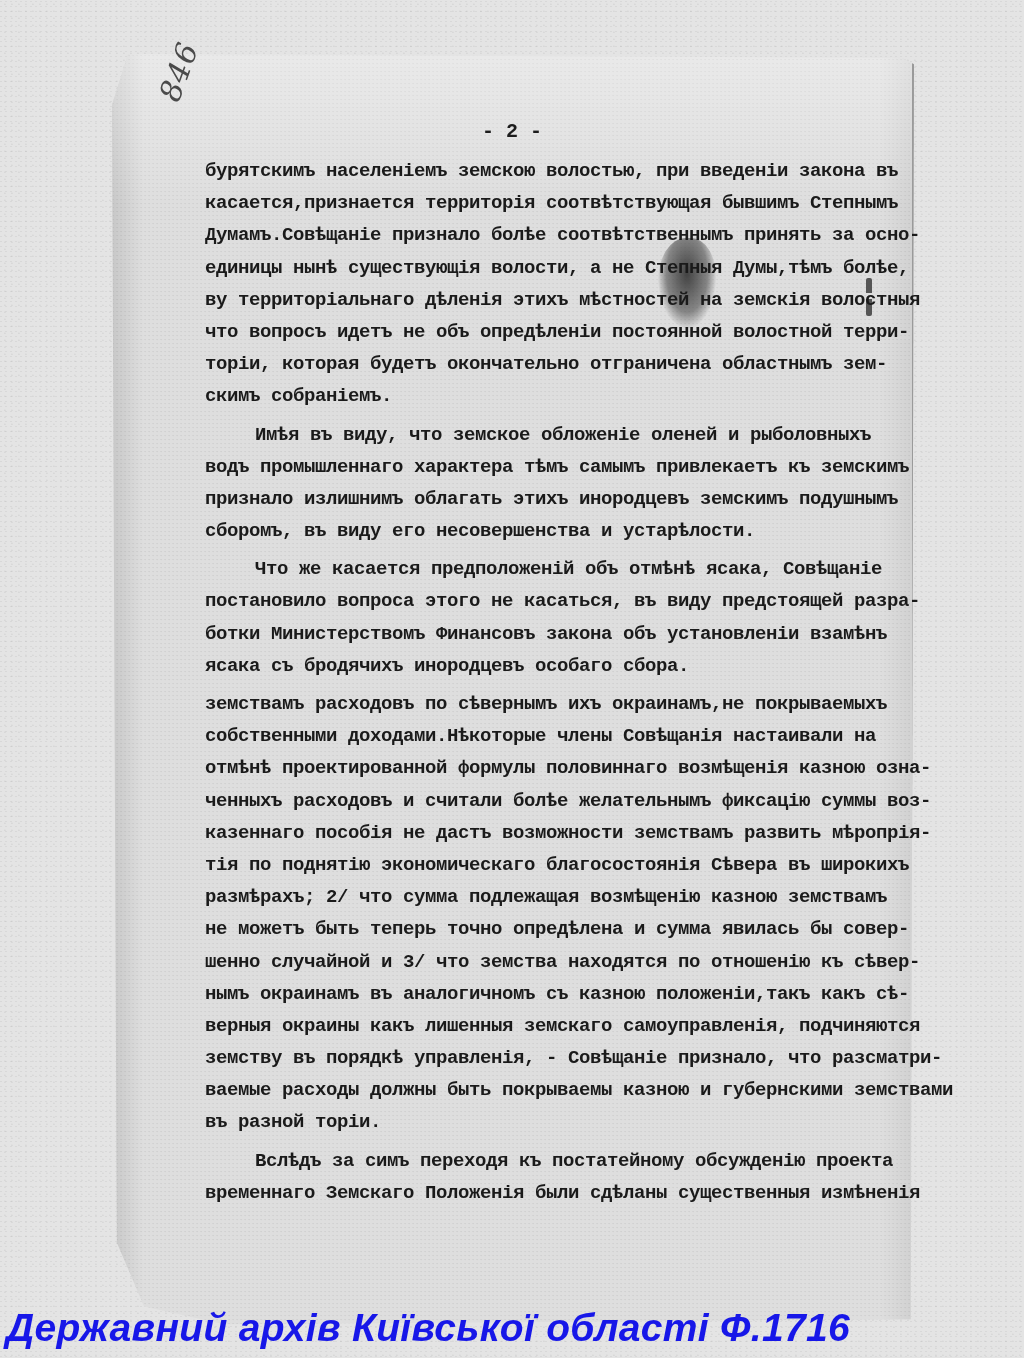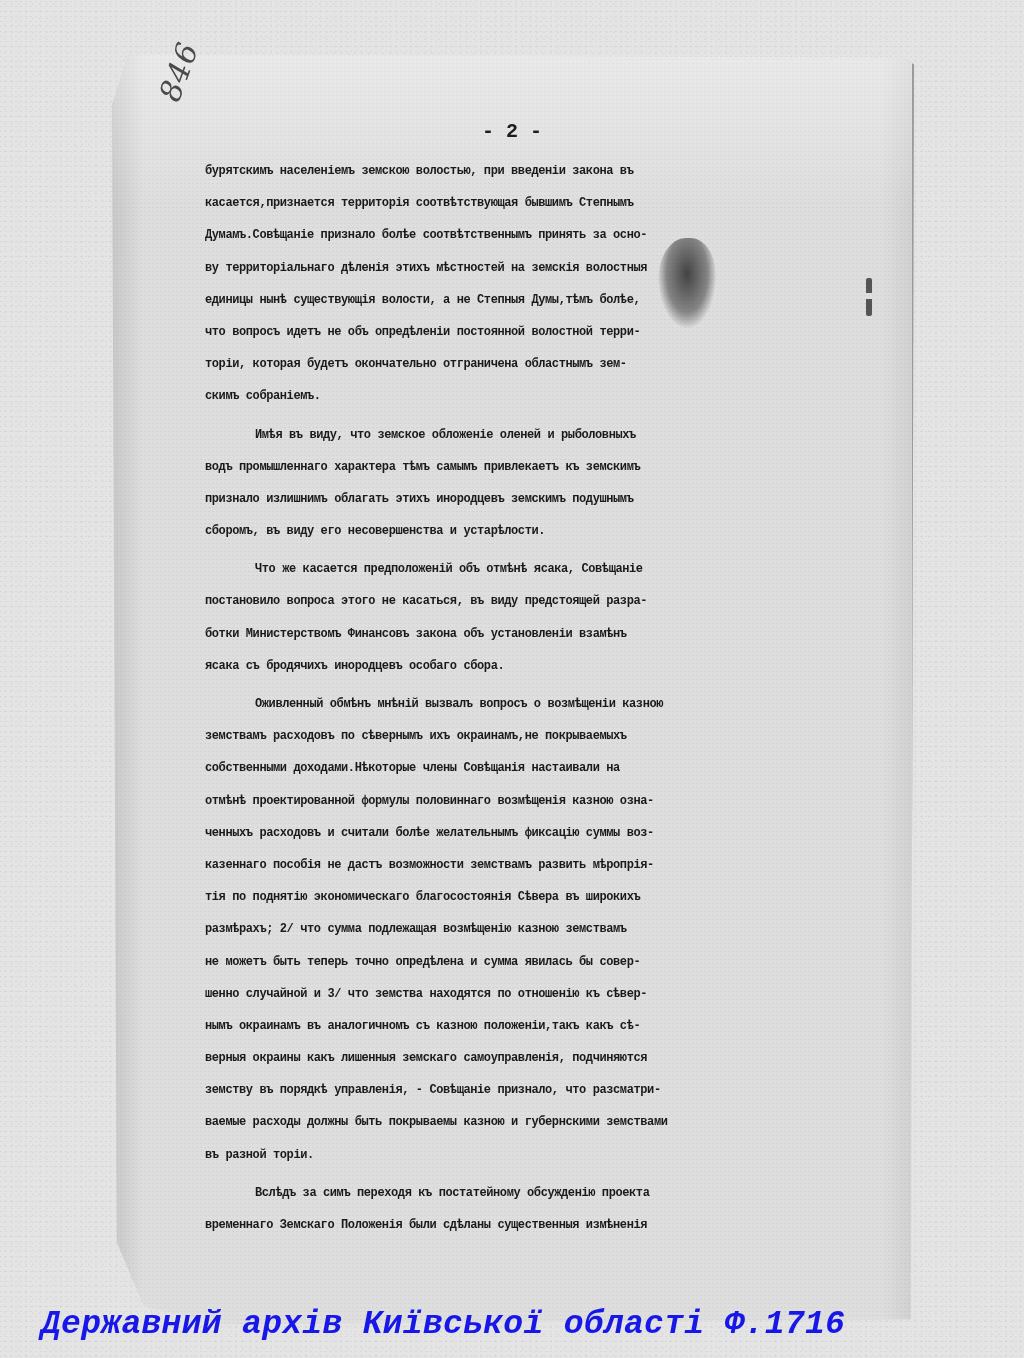--- a/index.html
+++ b/index.html
@@ -55,21 +55,21 @@
       font-size: 20px;
       color: #1c1c1c;
       font-weight: bold;
     }
     .text-block {
       position: absolute;
       left: 205px;
       top: 155px;
       width: 700px;
       color: #1a1a1a;
-      font-size: 12px;
+      font-size: 19px;
       font-weight: bold;
       letter-spacing: -0.4px;
     }
     .paragraph {
       margin: 0 0 6px 0;
     }
     .line {
       display: block;
       height: 32.2px;
       line-height: 32.2px;
@@ -94,66 +94,64 @@
       width: 6px;
       height: 38px;
       background: linear-gradient(180deg, #555 0%, #555 40%, transparent 40%, transparent 55%, #555 55%, #555 100%);
       border-radius: 2px;
     }
     .watermark {
       position: absolute;
       left: 6px;
       top: 1306px;
       color: #1717e8;
-      font-family: Liberation Mono, monospace;
+      font-family: Liberation Sans, sans-serif;
       font-weight: bold;
       font-style: italic;
-      font-size: 33px;
+      font-size: 39px;
       letter-spacing: 0.3px;
       white-space: nowrap;
-      margin-left: 35px;
     }
   </style>
 </head>
 <body>
 
 <div class="page"></div>
 
 <div class="ink-blot"></div>
 <div class="margin-mark"></div>
 
 <div class="folio">846</div>
 
 <div class="page-number">- 2 -</div>
 
 <div class="text-block">
   <div class="paragraph">
     <span class="line">бурятскимъ населенiемъ земскою волостью, при введенiи закона въ</span>
     <span class="line">касается,признается территорiя соотвѣтствующая бывшимъ Степнымъ</span>
     <span class="line">Думамъ.Совѣщанiе признало болѣе соотвѣтственнымъ принять за осно-</span>
+    <span class="line">единицы нынѣ существующiя волости, а не Степныя Думы,тѣмъ болѣе,</span>
     <span class="line">ву территорiальнаго дѣленiя этихъ мѣстностей на земскiя волостныя</span>
-    <span class="line">единицы нынѣ существующiя волости, а не Степныя Думы,тѣмъ болѣе,</span>
     <span class="line">что вопросъ идетъ не объ опредѣленiи постоянной волостной терри-</span>
     <span class="line">торiи, которая будетъ окончательно отграничена областнымъ зем-</span>
     <span class="line">скимъ собранiемъ.</span>
   </div>
   <div class="paragraph">
     <span class="line indent">Имѣя въ виду, что земское обложенiе оленей и рыболовныхъ</span>
     <span class="line">водъ промышленнаго характера тѣмъ самымъ привлекаетъ къ земскимъ</span>
     <span class="line">признало излишнимъ облагать этихъ инородцевъ земскимъ подушнымъ</span>
     <span class="line">сборомъ, въ виду его несовершенства и устарѣлости.</span>
   </div>
   <div class="paragraph">
     <span class="line indent">Что же касается предположенiй объ отмѣнѣ ясака, Совѣщанiе</span>
     <span class="line">постановило вопроса этого не касаться, въ виду предстоящей разра-</span>
     <span class="line">ботки Министерствомъ Финансовъ закона объ установленiи взамѣнъ</span>
     <span class="line">ясака съ бродячихъ инородцевъ особаго сбора.</span>
   </div>
   <div class="paragraph">
-    <span class="line indent">Оживленный обмѣнъ мнѣнiй вызвалъ вопросъ о возмѣщенiи казною</span>
     <span class="line">земствамъ расходовъ по сѣвернымъ ихъ окраинамъ,не покрываемыхъ</span>
     <span class="line">собственными доходами.Нѣкоторые члены Совѣщанiя настаивали на</span>
     <span class="line">отмѣнѣ проектированной формулы половиннаго возмѣщенiя казною озна-</span>
     <span class="line">ченныхъ расходовъ и считали болѣе желательнымъ  фиксацiю суммы воз-</span>
     <span class="line">казеннаго пособiя не дастъ возможности земствамъ развить мѣропрiя-</span>
     <span class="line">тiя по поднятiю экономическаго благосостоянiя Сѣвера въ широкихъ</span>
     <span class="line">размѣрахъ;  2/ что сумма подлежащая возмѣщенiю казною земствамъ</span>
     <span class="line">не можетъ быть теперь точно  опредѣлена и сумма явилась бы совер-</span>
     <span class="line">шенно случайной и 3/ что земства находятся по отношенiю къ сѣвер-</span>
     <span class="line">нымъ окраинамъ въ аналогичномъ съ казною положенiи,такъ какъ сѣ-</span>

